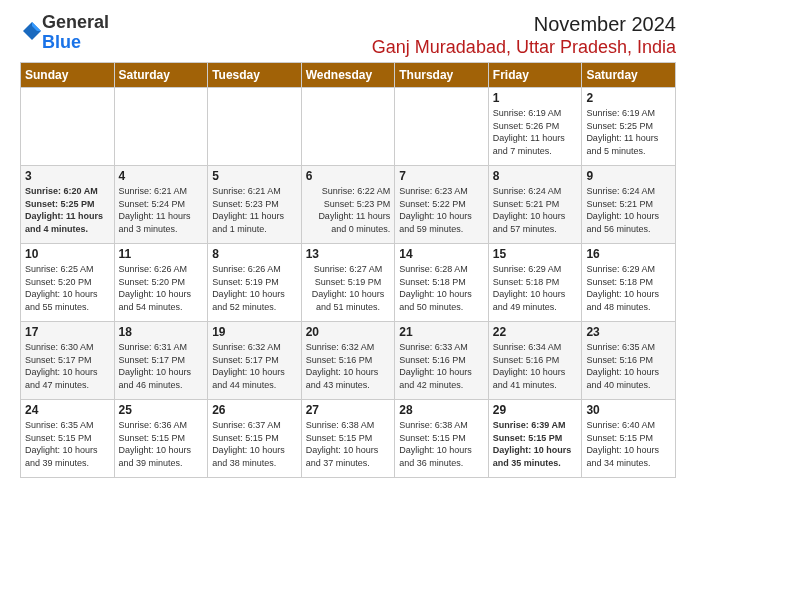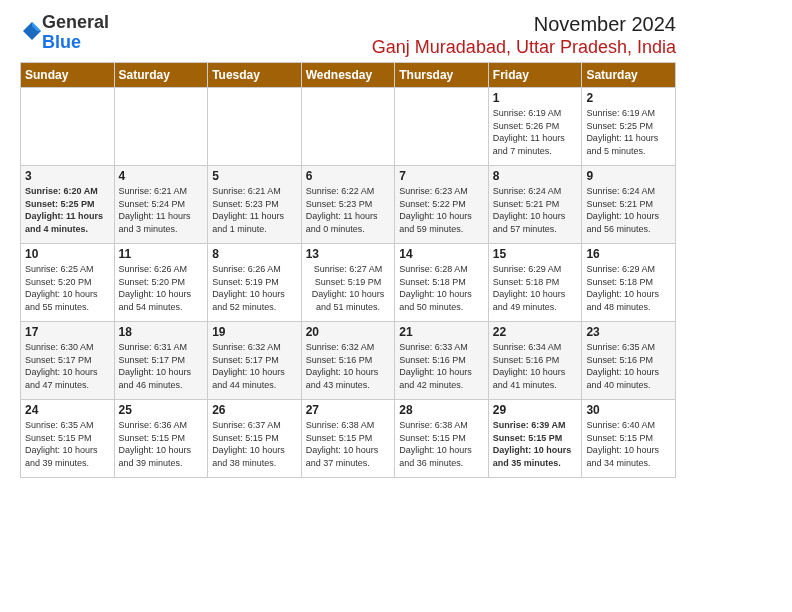--- a/index.html
+++ b/index.html
@@ -166,21 +166,21 @@
 Daylight: 11 hours and 3 minutes.</div>
           </td>
           <td>
             <span class="day-num">5</span>
             <div class="day-info" style="white-space: pre-line;">Sunrise: 6:21 AM
 Sunset: 5:23 PM
 Daylight: 11 hours and 1 minute.</div>
           </td>
           <td>
             <span class="day-num">6</span>
-            <div class="day-info" style="white-space: pre-line;">Sunrise: 6:22 AM
+            <div class="day-info" style="white-space: pre-line; text-align: right;">Sunrise: 6:22 AM
 Sunset: 5:23 PM
 Daylight: 11 hours and 0 minutes.</div>
           </td>
           <td>
             <span class="day-num">7</span>
             <div class="day-info" style="white-space: pre-line;">Sunrise: 6:23 AM
 Sunset: 5:22 PM
 Daylight: 10 hours and 59 minutes.</div>
           </td>
           <td>

